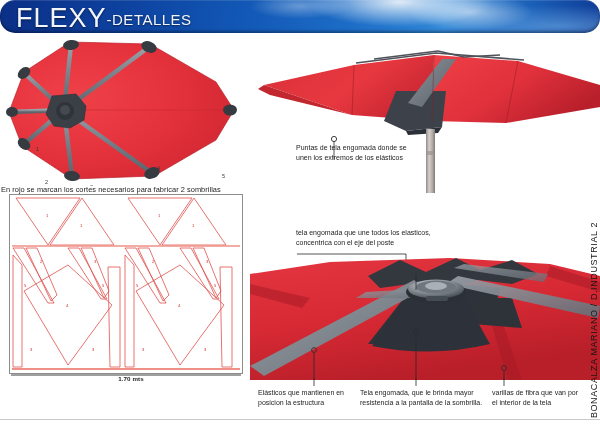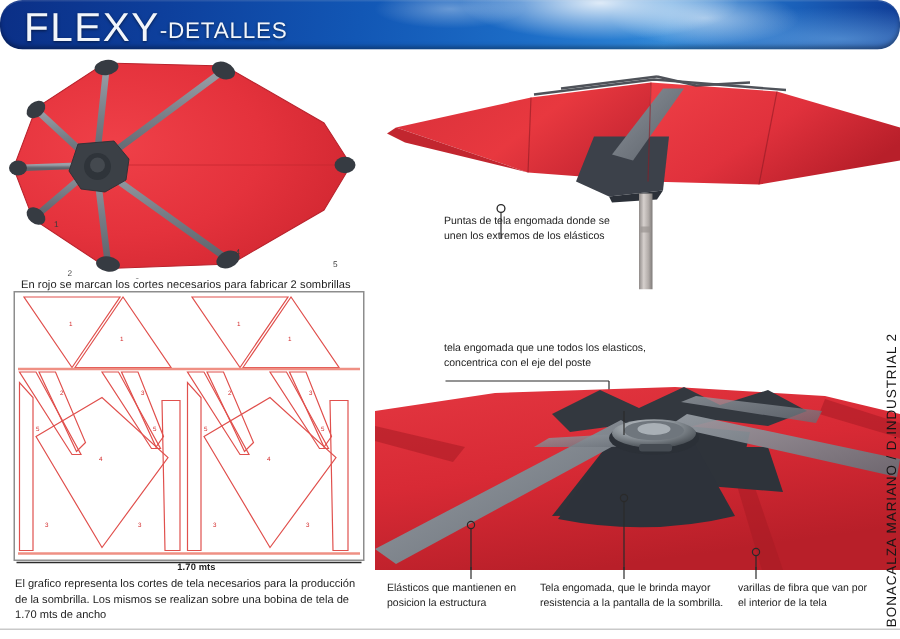--- a/index.html
+++ b/index.html
@@ -28,21 +28,21 @@
     text-shadow:0 1px 2px rgba(0,0,0,.55);
     font-family:"Liberation Sans","DejaVu Sans",sans-serif;
   }
   .banner-title .sub{font-size:15px;letter-spacing:.5px;vertical-align:2px;}
 
   
   .topview{position:absolute;left:2px;top:36px;width:252px;height:150px;}
 
   
   .pattern-caption{
-    position:absolute;left:14px;top:185px;width:236px;
+    position:absolute;left:1px;top:185px;width:236px;
     font-size:7.4px;color:#1d1d1d;letter-spacing:.05px;white-space:nowrap;
   }
   .pattern-frame{
     position:absolute;left:9px;top:194px;width:234px;height:180px;
     border:1px solid #8d8d8d;background:#fff;box-sizing:border-box;overflow:hidden;
   }
   .dim-label{
     position:absolute;left:92px;top:375px;width:78px;text-align:center;
     font-size:6.2px;color:#1b1b1b;font-weight:bold;letter-spacing:.1px;
   }
@@ -223,21 +223,20 @@
         <text x="194" y="156">3</text>
       </g>
     </svg>
   </div>
 
   <svg style="position:absolute;left:9px;top:372px;width:234px;height:6px;" width="234" height="6">
     <line x1="2" y1="3" x2="232" y2="3" stroke="#2b2b2b" stroke-width="0.9"></line>
   </svg>
   <div class="dim-label">1.70 mts</div>
 
-  <div class="pattern-note">El grafico representa los cortes de tela necesarios para la producción de la sombrilla. Los mismos se realizan sobre una bobina de tela de 1.70 mts de ancho</div>
 
   <div class="render-top">
     <svg width="344" height="160" viewBox="0 0 344 160">
       <defs>
         <linearGradient id="canL" x1="0" y1="0" x2="1" y2="0.5">
           <stop offset="0%" stop-color="#d8303a"></stop>
           <stop offset="60%" stop-color="#e8383f"></stop>
           <stop offset="100%" stop-color="#c92733"></stop>
         </linearGradient>
         <linearGradient id="canR" x1="0" y1="0" x2="1" y2="0.6">

